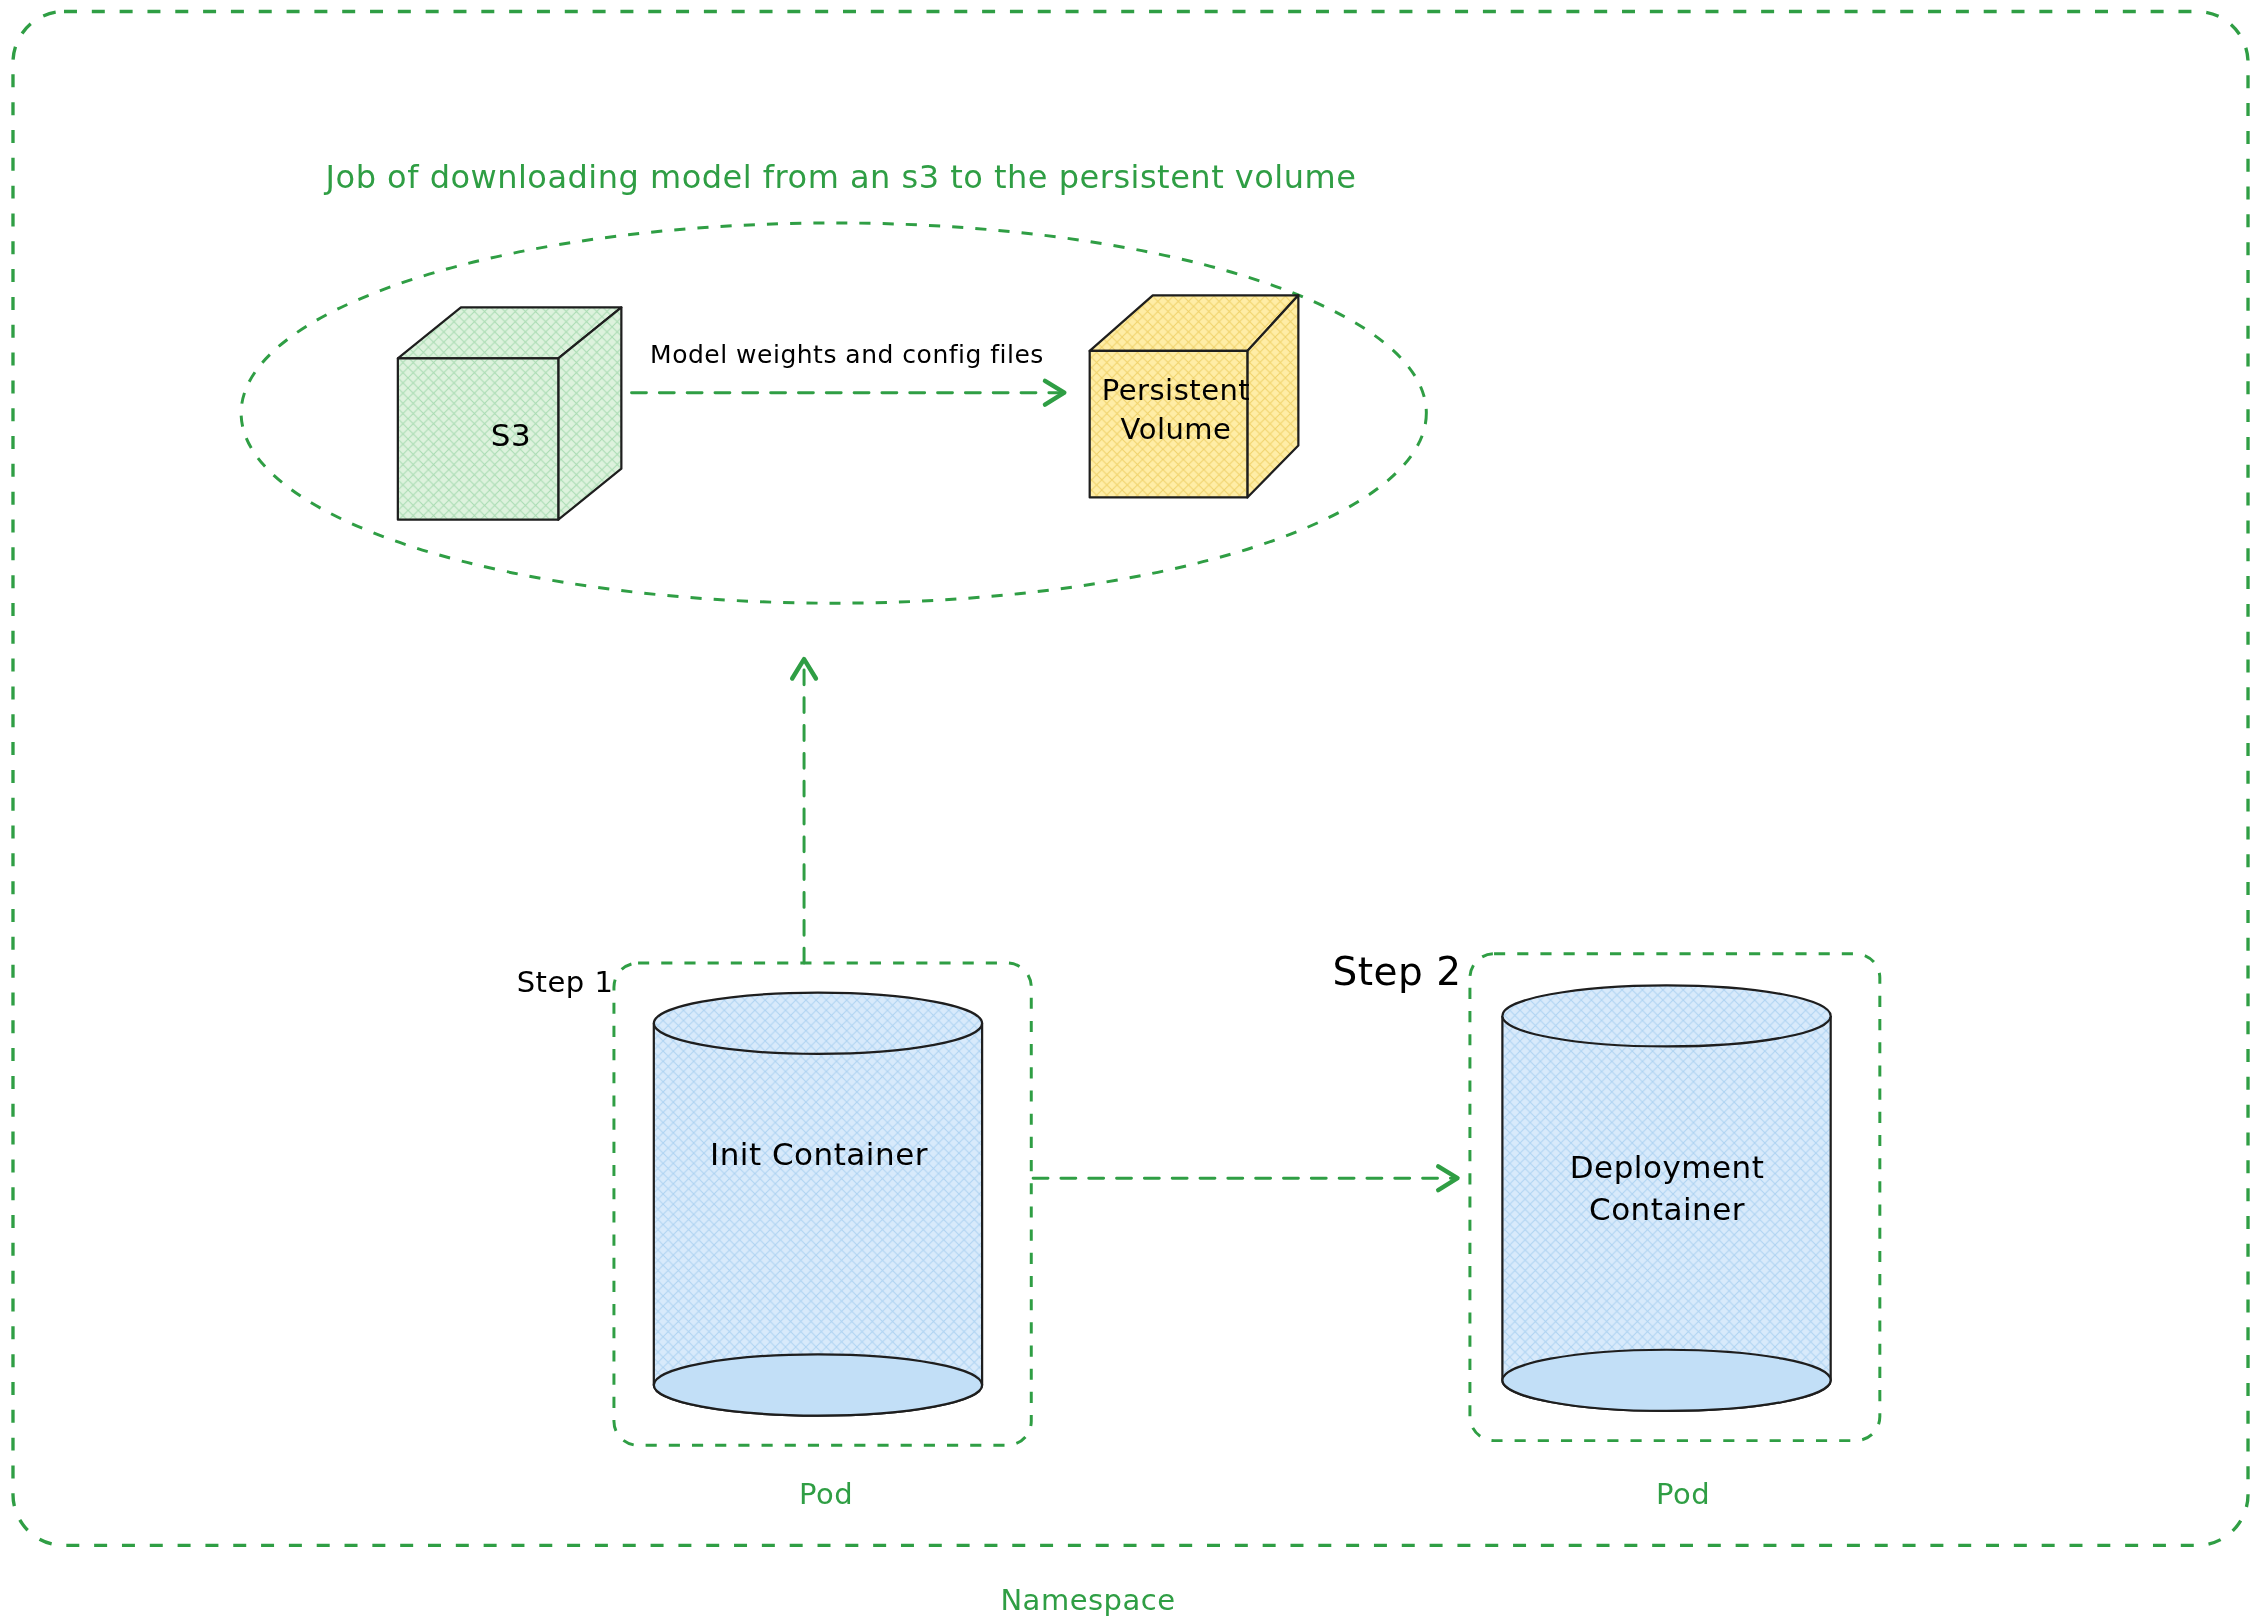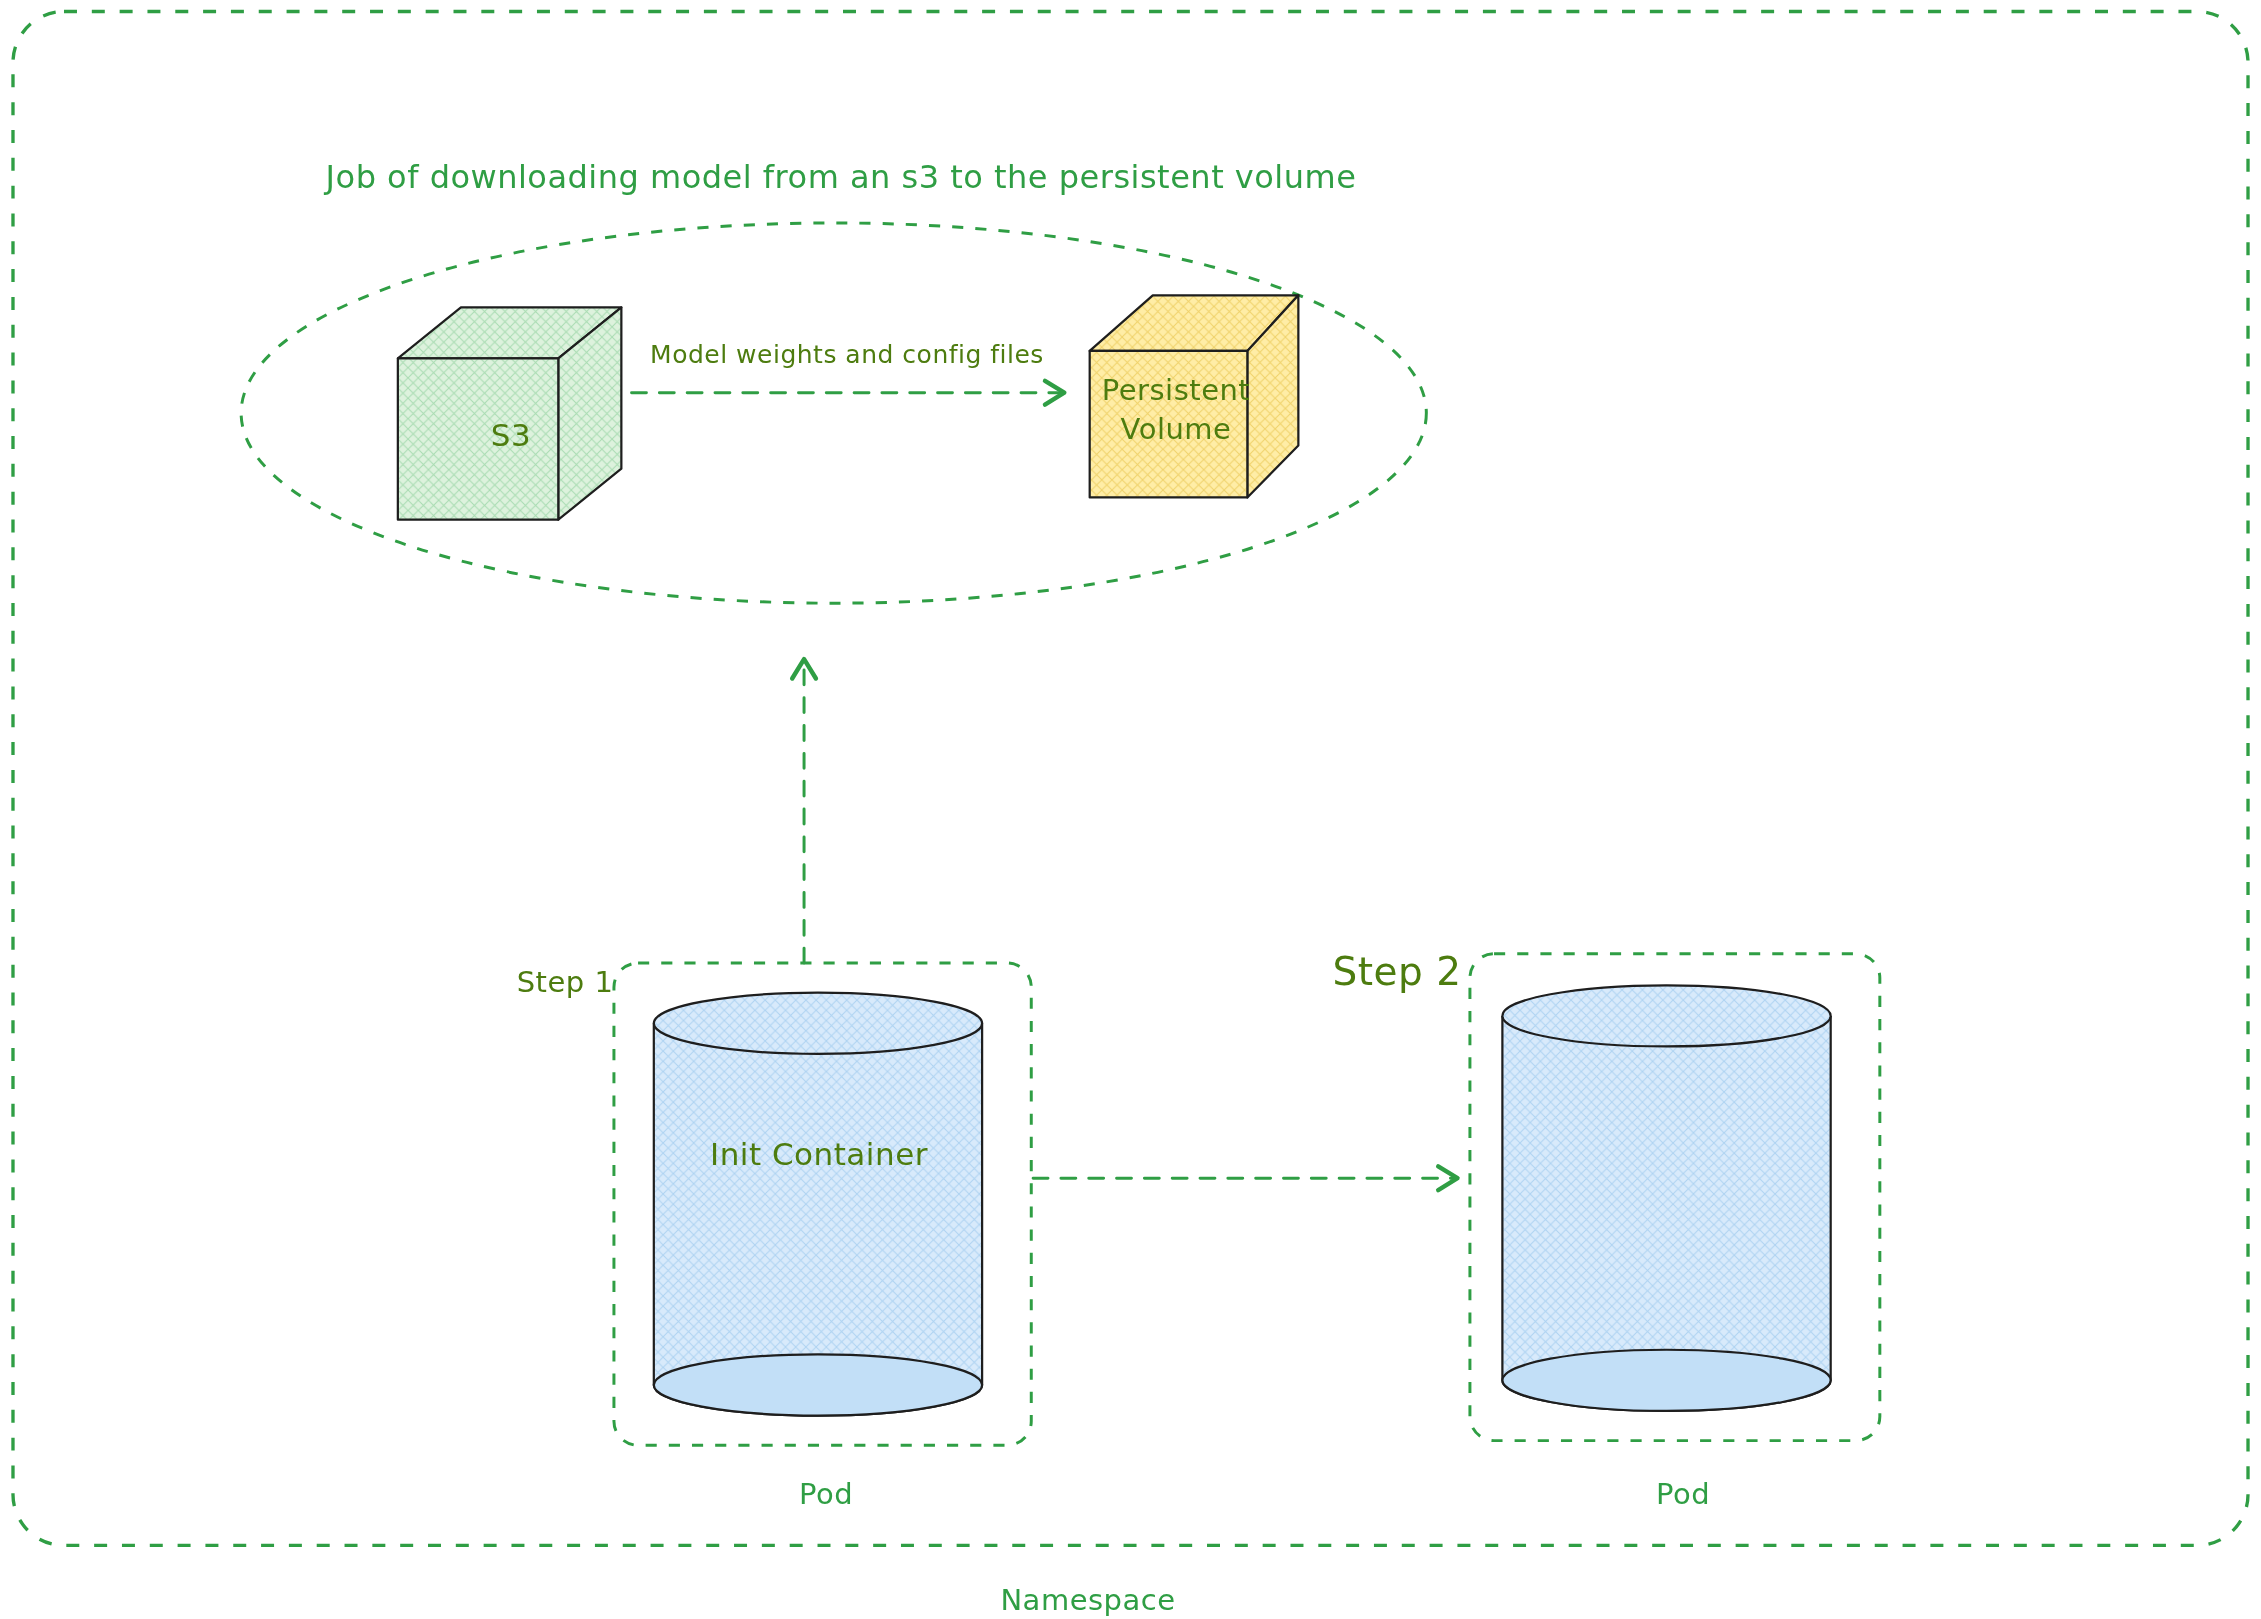--- a/index.html
+++ b/index.html
@@ -25,21 +25,21 @@
   
   .lbl {
     position: absolute;
     transform: translate(-50%, -50%);
     white-space: pre-line;
     text-align: center;
     line-height: 1.35;
     letter-spacing: 0.5px;
   }
   .green { color: #2f9e44; }
-  .ink { color: #4d7c0f; }
+  .ink { color: #000000; }
 
   .job-title        { left: 841px;  top: 178px;  font-size: 32px; }
   .transfer-label   { left: 847px;  top: 355px;  font-size: 25px; }
   .s3-label         { left: 471px;  top: 436px;  font-size: 31px; margin-left: 40px; }
   .volume-label     { left: 1176px; top: 410px;  font-size: 29px; }
   .wait-note        { left: 544px;  top: 790px;  font-size: 35px; }
   .step1-label      { left: 541px;  top: 983px; font-size: 29px; margin-left: 24px; }
   .step2-label      { left: 1397px; top: 972px; font-size: 39px; }
   .container1-label { left: 819px;  top: 1155px; font-size: 31px; }
   .container2-label { left: 1667px; top: 1189px; font-size: 31px; }
@@ -119,20 +119,22 @@
   <div class="lbl ink volume-label">Persistent
 Volume</div>
 
 
   <div class="lbl ink step1-label">Step 1</div>
 
   <div class="lbl ink step2-label">Step 2</div>
 
   <div class="lbl ink container1-label">Init Container</div>
 
+  <div class="lbl ink container2-label">Deployment
+Container</div>
 
   <div class="lbl green pod1-label">Pod</div>
 
   <div class="lbl green pod2-label">Pod</div>
 
   <div class="lbl green namespace-label">Namespace</div>
 
 </div>
 
 

